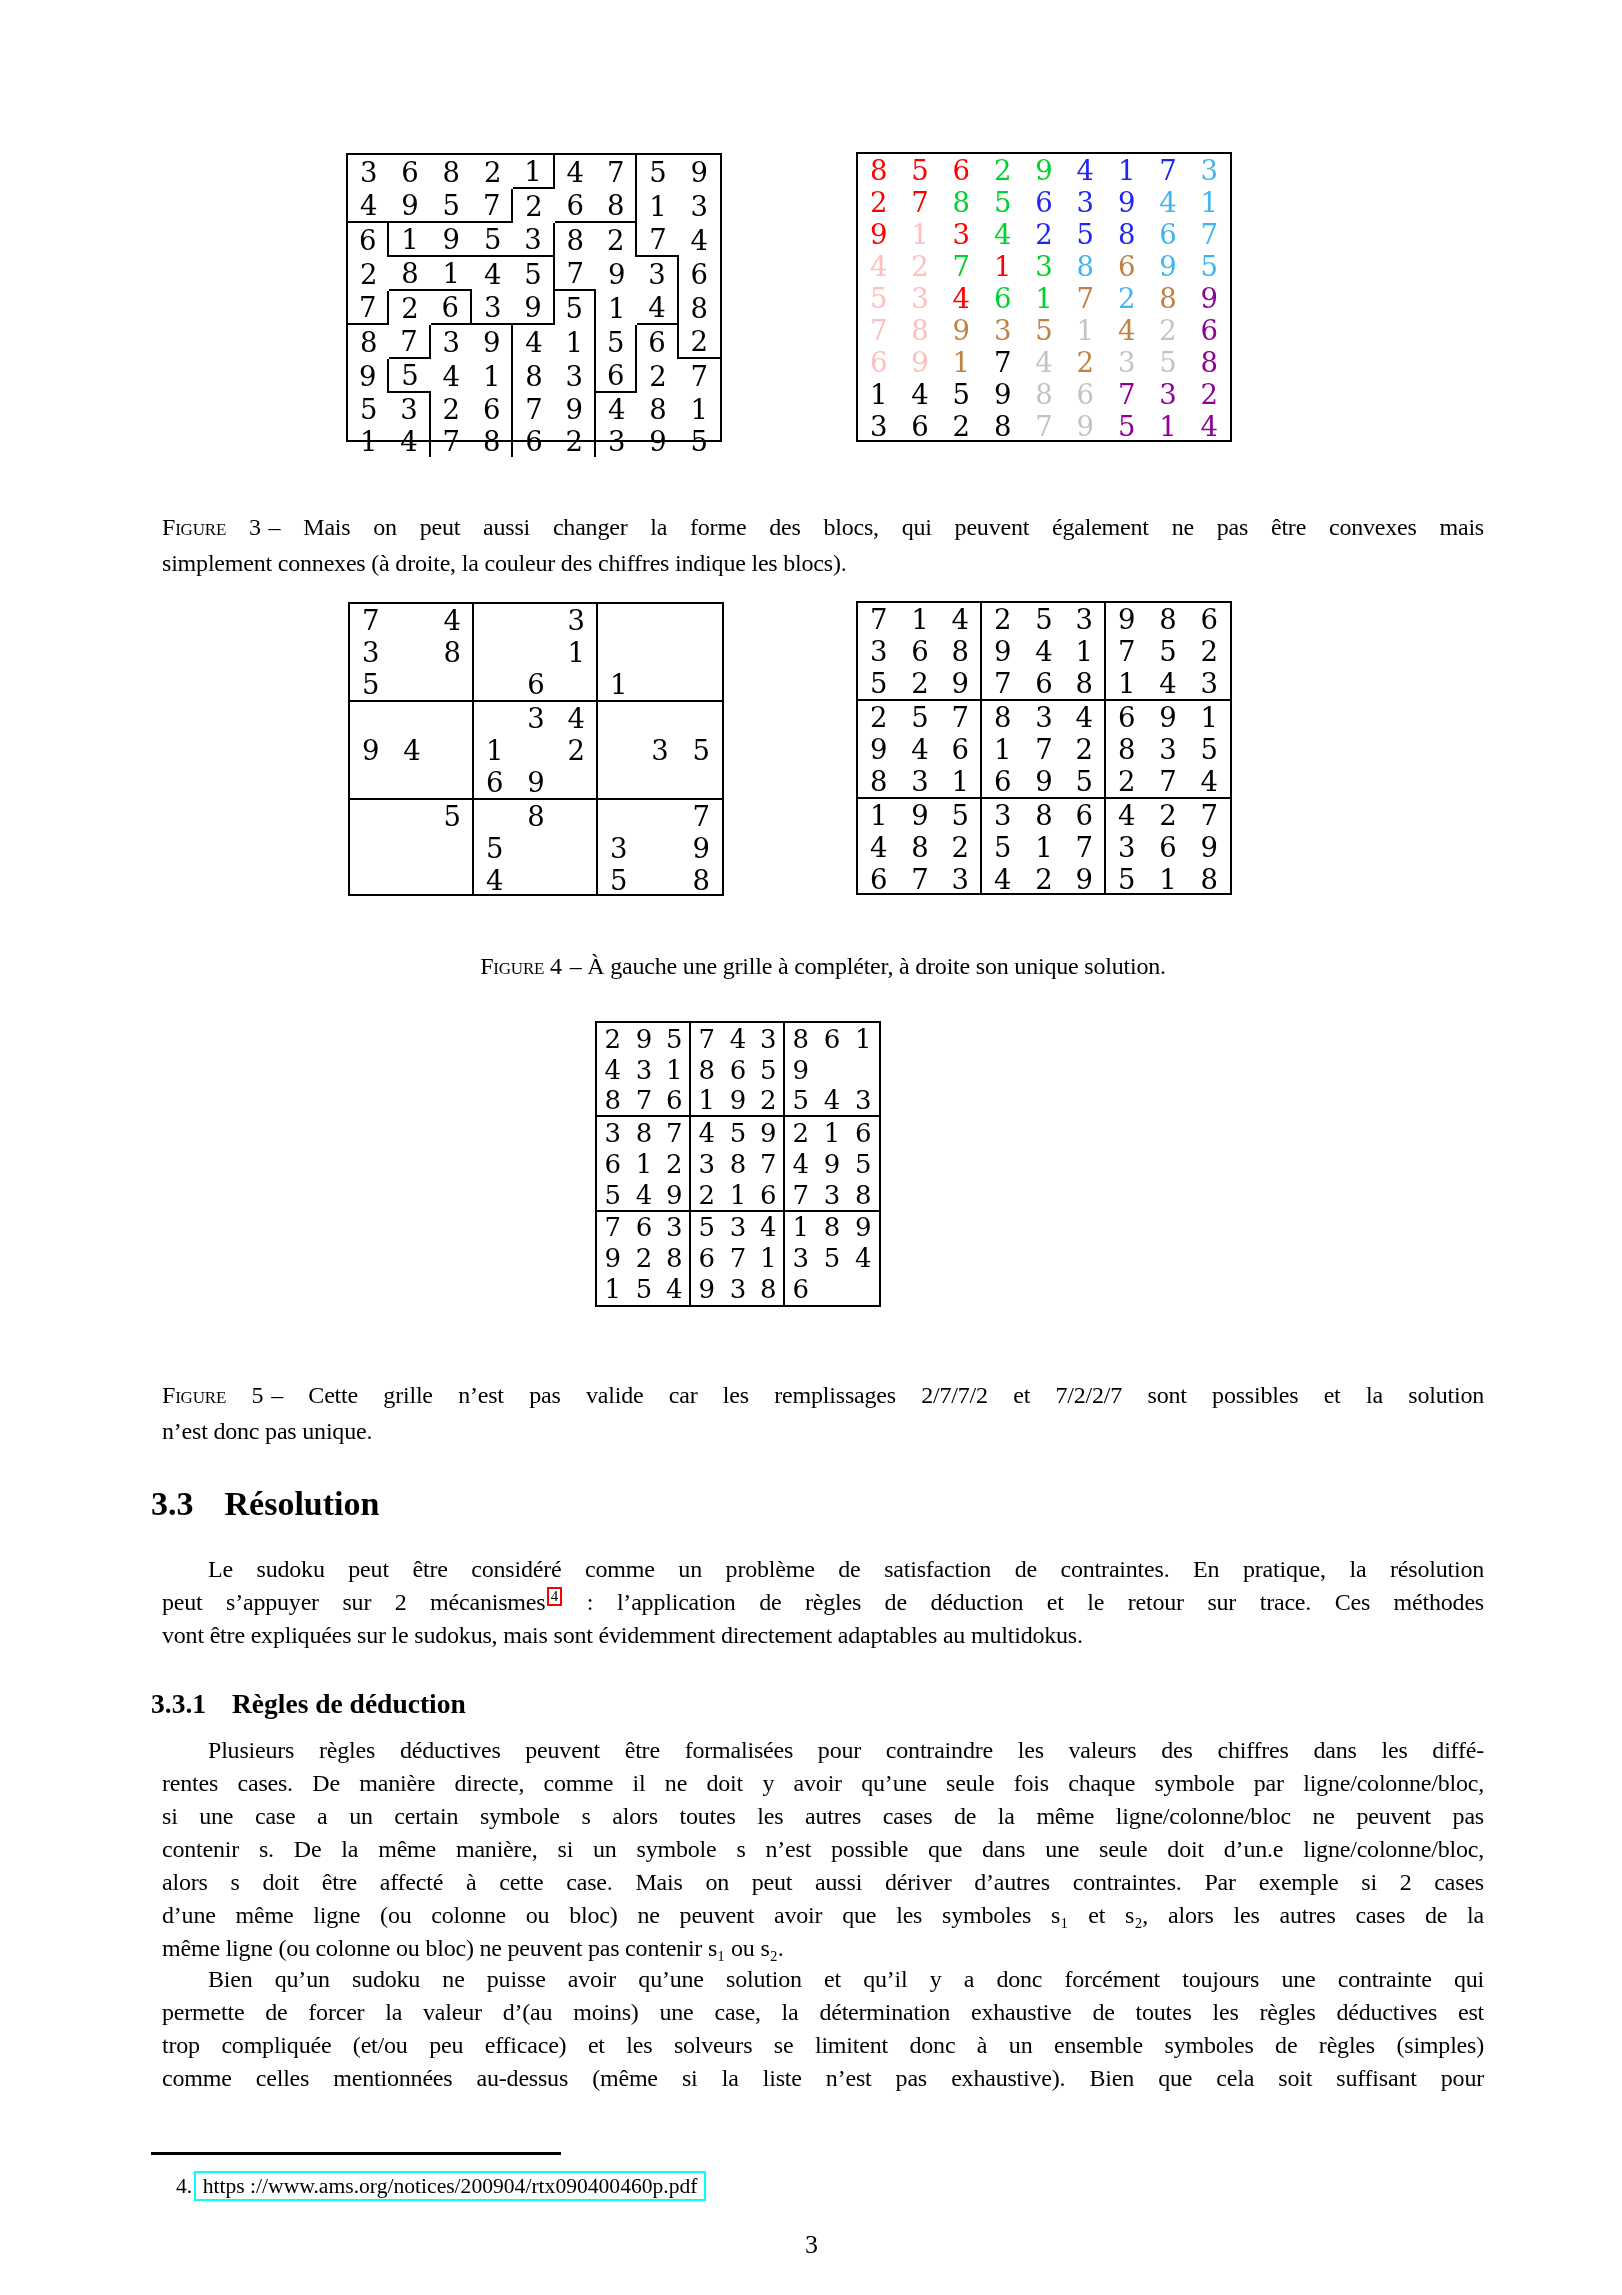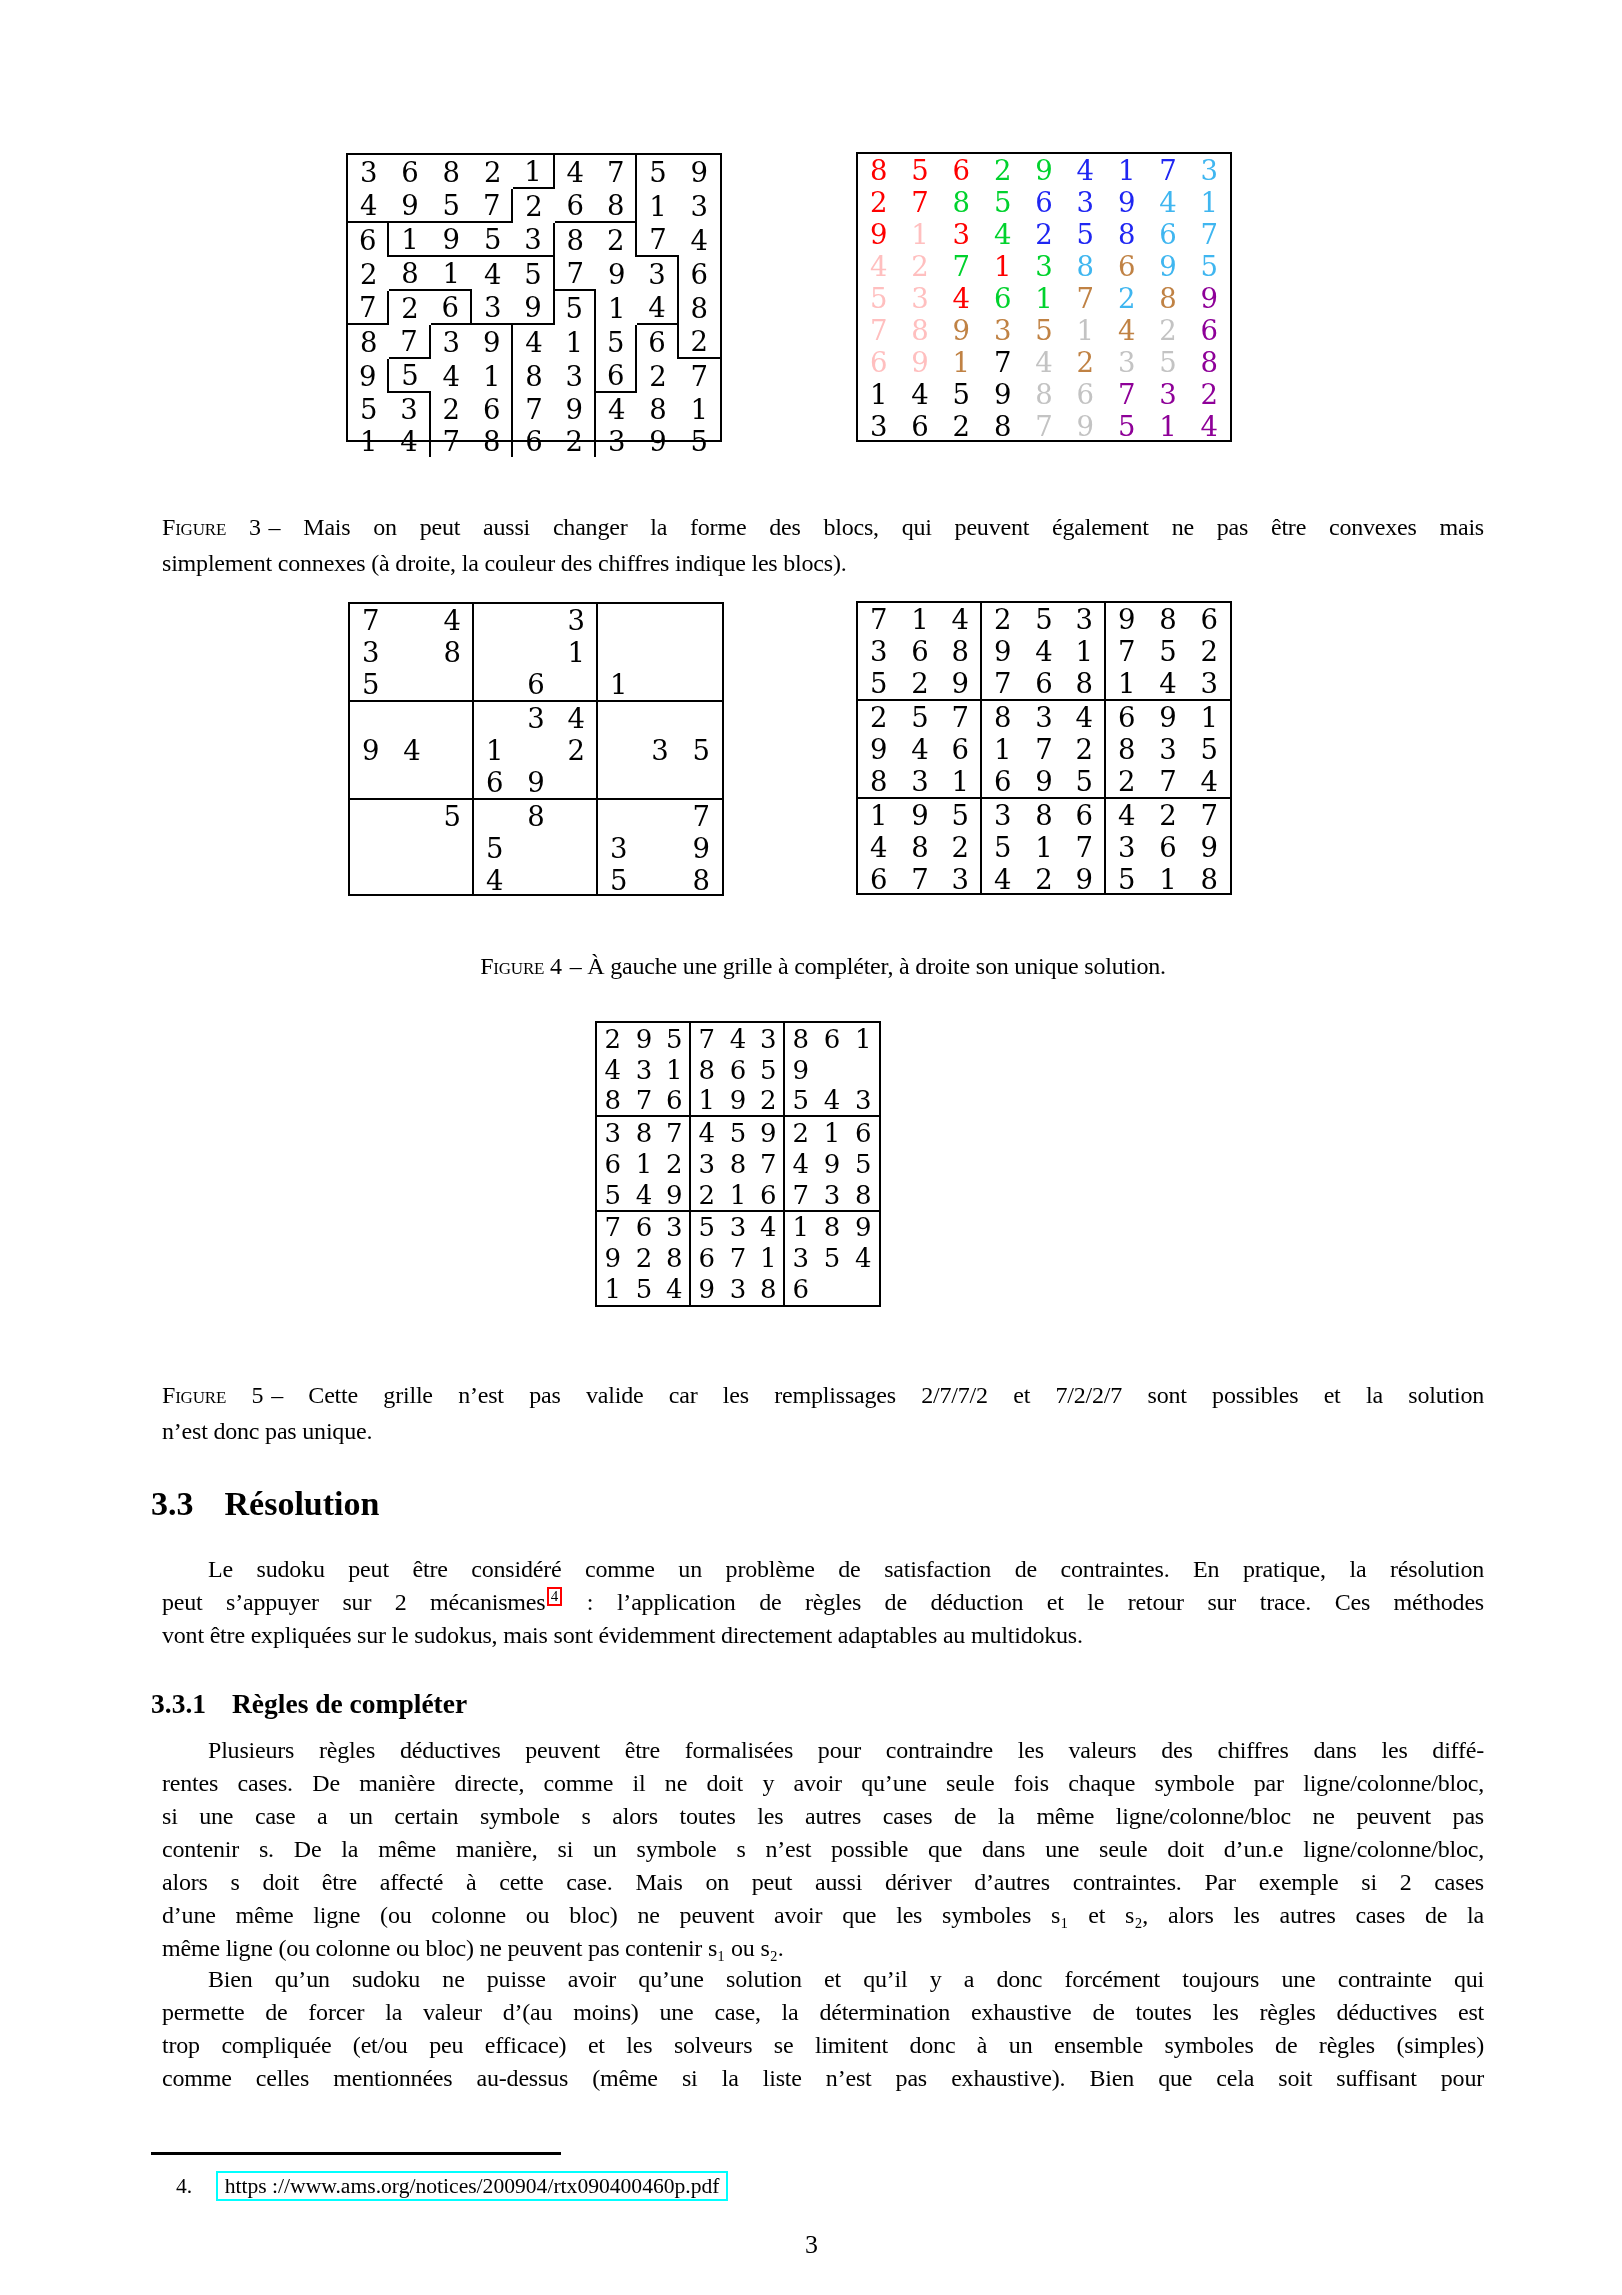--- a/index.html
+++ b/index.html
@@ -18,21 +18,21 @@
   .h2{position:absolute;left:151px;font-size:34px;font-weight:bold;font-family:"Liberation Serif",serif;}
   .h2 .htit{margin-left:31px;}
   .h3{position:absolute;left:151px;font-size:27.5px;font-weight:bold;}
   .h3 .htit{margin-left:26px;}
   
   .fnmark{display:inline-block;font-size:15px;line-height:15px;border:2px solid #ff0000;
           padding:0 2px;vertical-align:super;margin:0 1.3px;}
   .fnrule{position:absolute;left:151px;top:2152px;width:410px;height:3.3px;background:#000;}
   .footnote{position:absolute;left:151px;top:2171px;width:1322px;font-size:21.6px;}
   .fnnum{margin-left:25px;}
-  .urlbox{display:inline-block;border:2.6px solid #00ffff;padding:0.7px 6.5px;margin-left:24px;
+  .urlbox{display:inline-block;border:2.6px solid #00ffff;padding:0.7px 6.5px;margin-left:2px;
           color:#000;text-decoration:none;}
   .pageno{position:absolute;left:0;top:2230px;width:1623px;text-align:center;font-size:26px;}
   
   .grid{position:absolute;display:grid;grid-template-rows:repeat(9,1fr);grid-template-columns:repeat(9,1fr);
         border:2.6px solid #000;box-sizing:border-box;background:#fff;
         font-family:"DejaVu Serif",serif;}
   .cell{display:flex;align-items:center;justify-content:center;box-sizing:border-box;}
   #g-fig3-left {left:346px; top:153px; width:376px;height:289px;font-size:27.5px;}
   #g-fig3-right{left:856px;top:152px; width:376px;height:290px;font-size:27.5px;}
   #g-fig4-left {left:348px; top:602px; width:376px;height:294px;font-size:27.5px;}
@@ -488,21 +488,21 @@
 
   <div class="tb" style="top:1553px">
     <div class="jline indent">Le sudoku peut être considéré comme un problème de satisfaction de contraintes. En pratique, la résolution</div>
     <div class="jline">
       <span>peut s’appuyer sur 2 mécanismes</span><sup class="fnmark">4</sup><span> : l’application de règles de déduction et le retour sur trace. Ces méthodes</span>
     </div>
     <div class="lline">vont être expliquées sur le sudokus, mais sont évidemment directement adaptables au multidokus.</div>
   </div>
 
   <div class="h3" style="top:1688px">
-    <span class="hnum">3.3.1</span><span class="htit">Règles de compléter</span>
+    <span class="hnum">3.3.1</span><span class="htit">Règles de déduction</span>
   </div>
 
   <div class="tb" style="top:1734px">
     <div class="jline indent">Plusieurs règles déductives peuvent être formalisées pour contraindre les valeurs des chiffres dans les diffé-</div>
     <div class="jline">rentes cases. De manière directe, comme il ne doit y avoir qu’une seule fois chaque symbole par ligne/colonne/bloc,</div>
     <div class="jline">si une case a un certain symbole s alors toutes les autres cases de la même ligne/colonne/bloc ne peuvent pas</div>
     <div class="jline">contenir s. De la même manière, si un symbole s n’est possible que dans une seule doit d’un.e ligne/colonne/bloc,</div>
     <div class="jline">alors s doit être affecté à cette case. Mais on peut aussi dériver d’autres contraintes. Par exemple si 2 cases</div>
     <div class="jline">d’une même ligne (ou colonne ou bloc) ne peuvent avoir que les symboles s₁ et s₂, alors les autres cases de la</div>
     <div class="lline">même ligne (ou colonne ou bloc) ne peuvent pas contenir s₁ ou s₂.</div>

